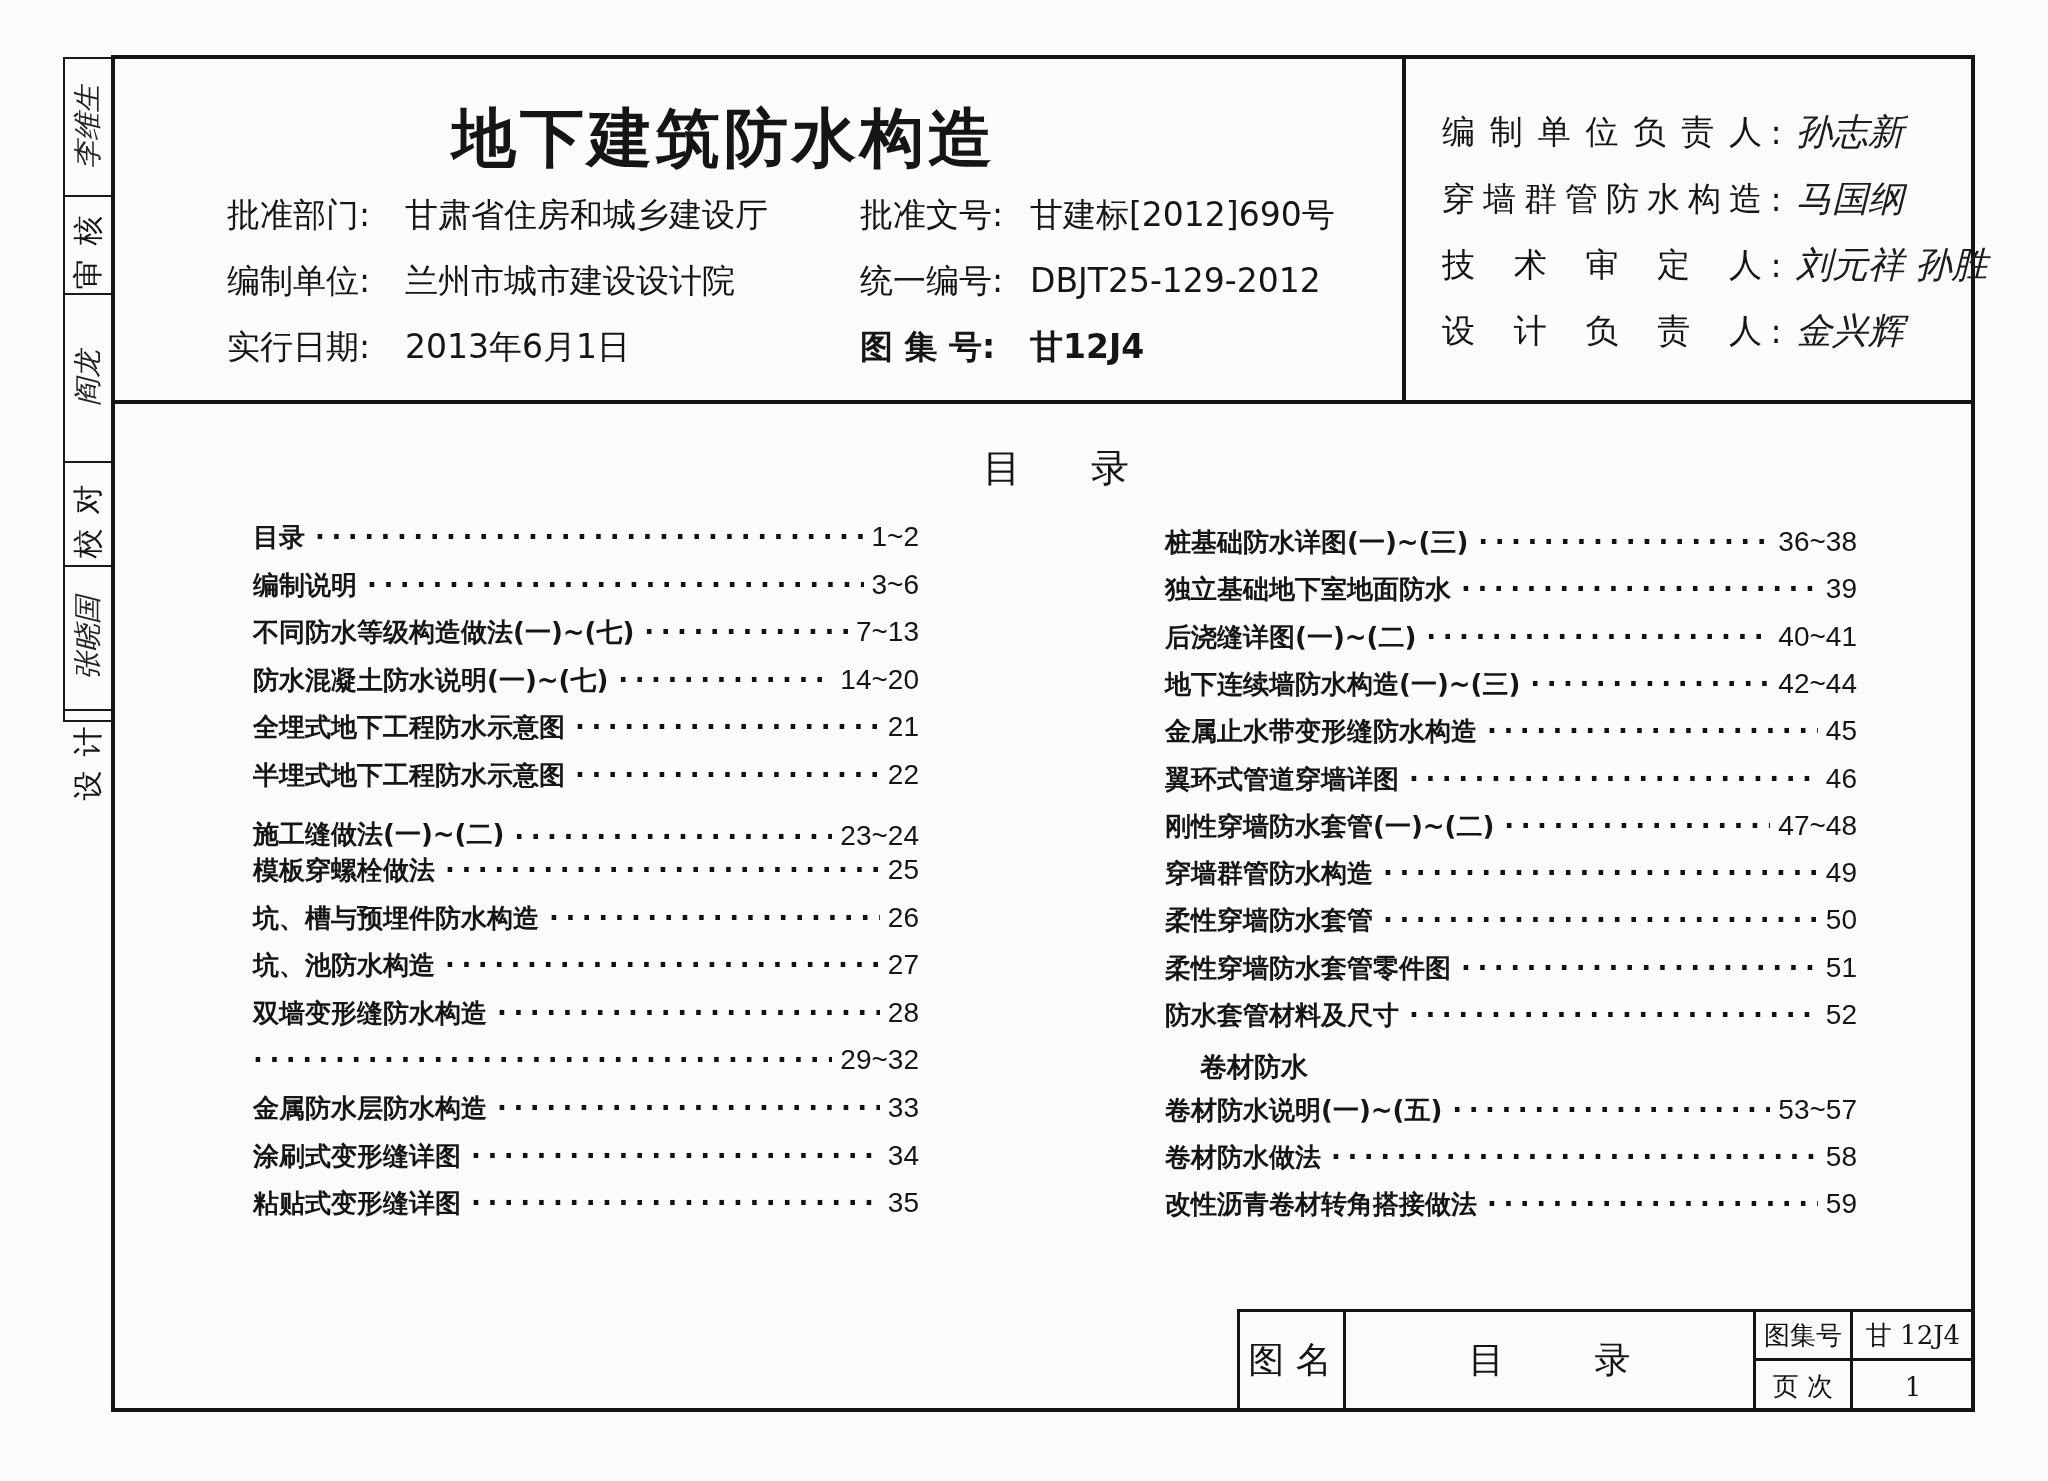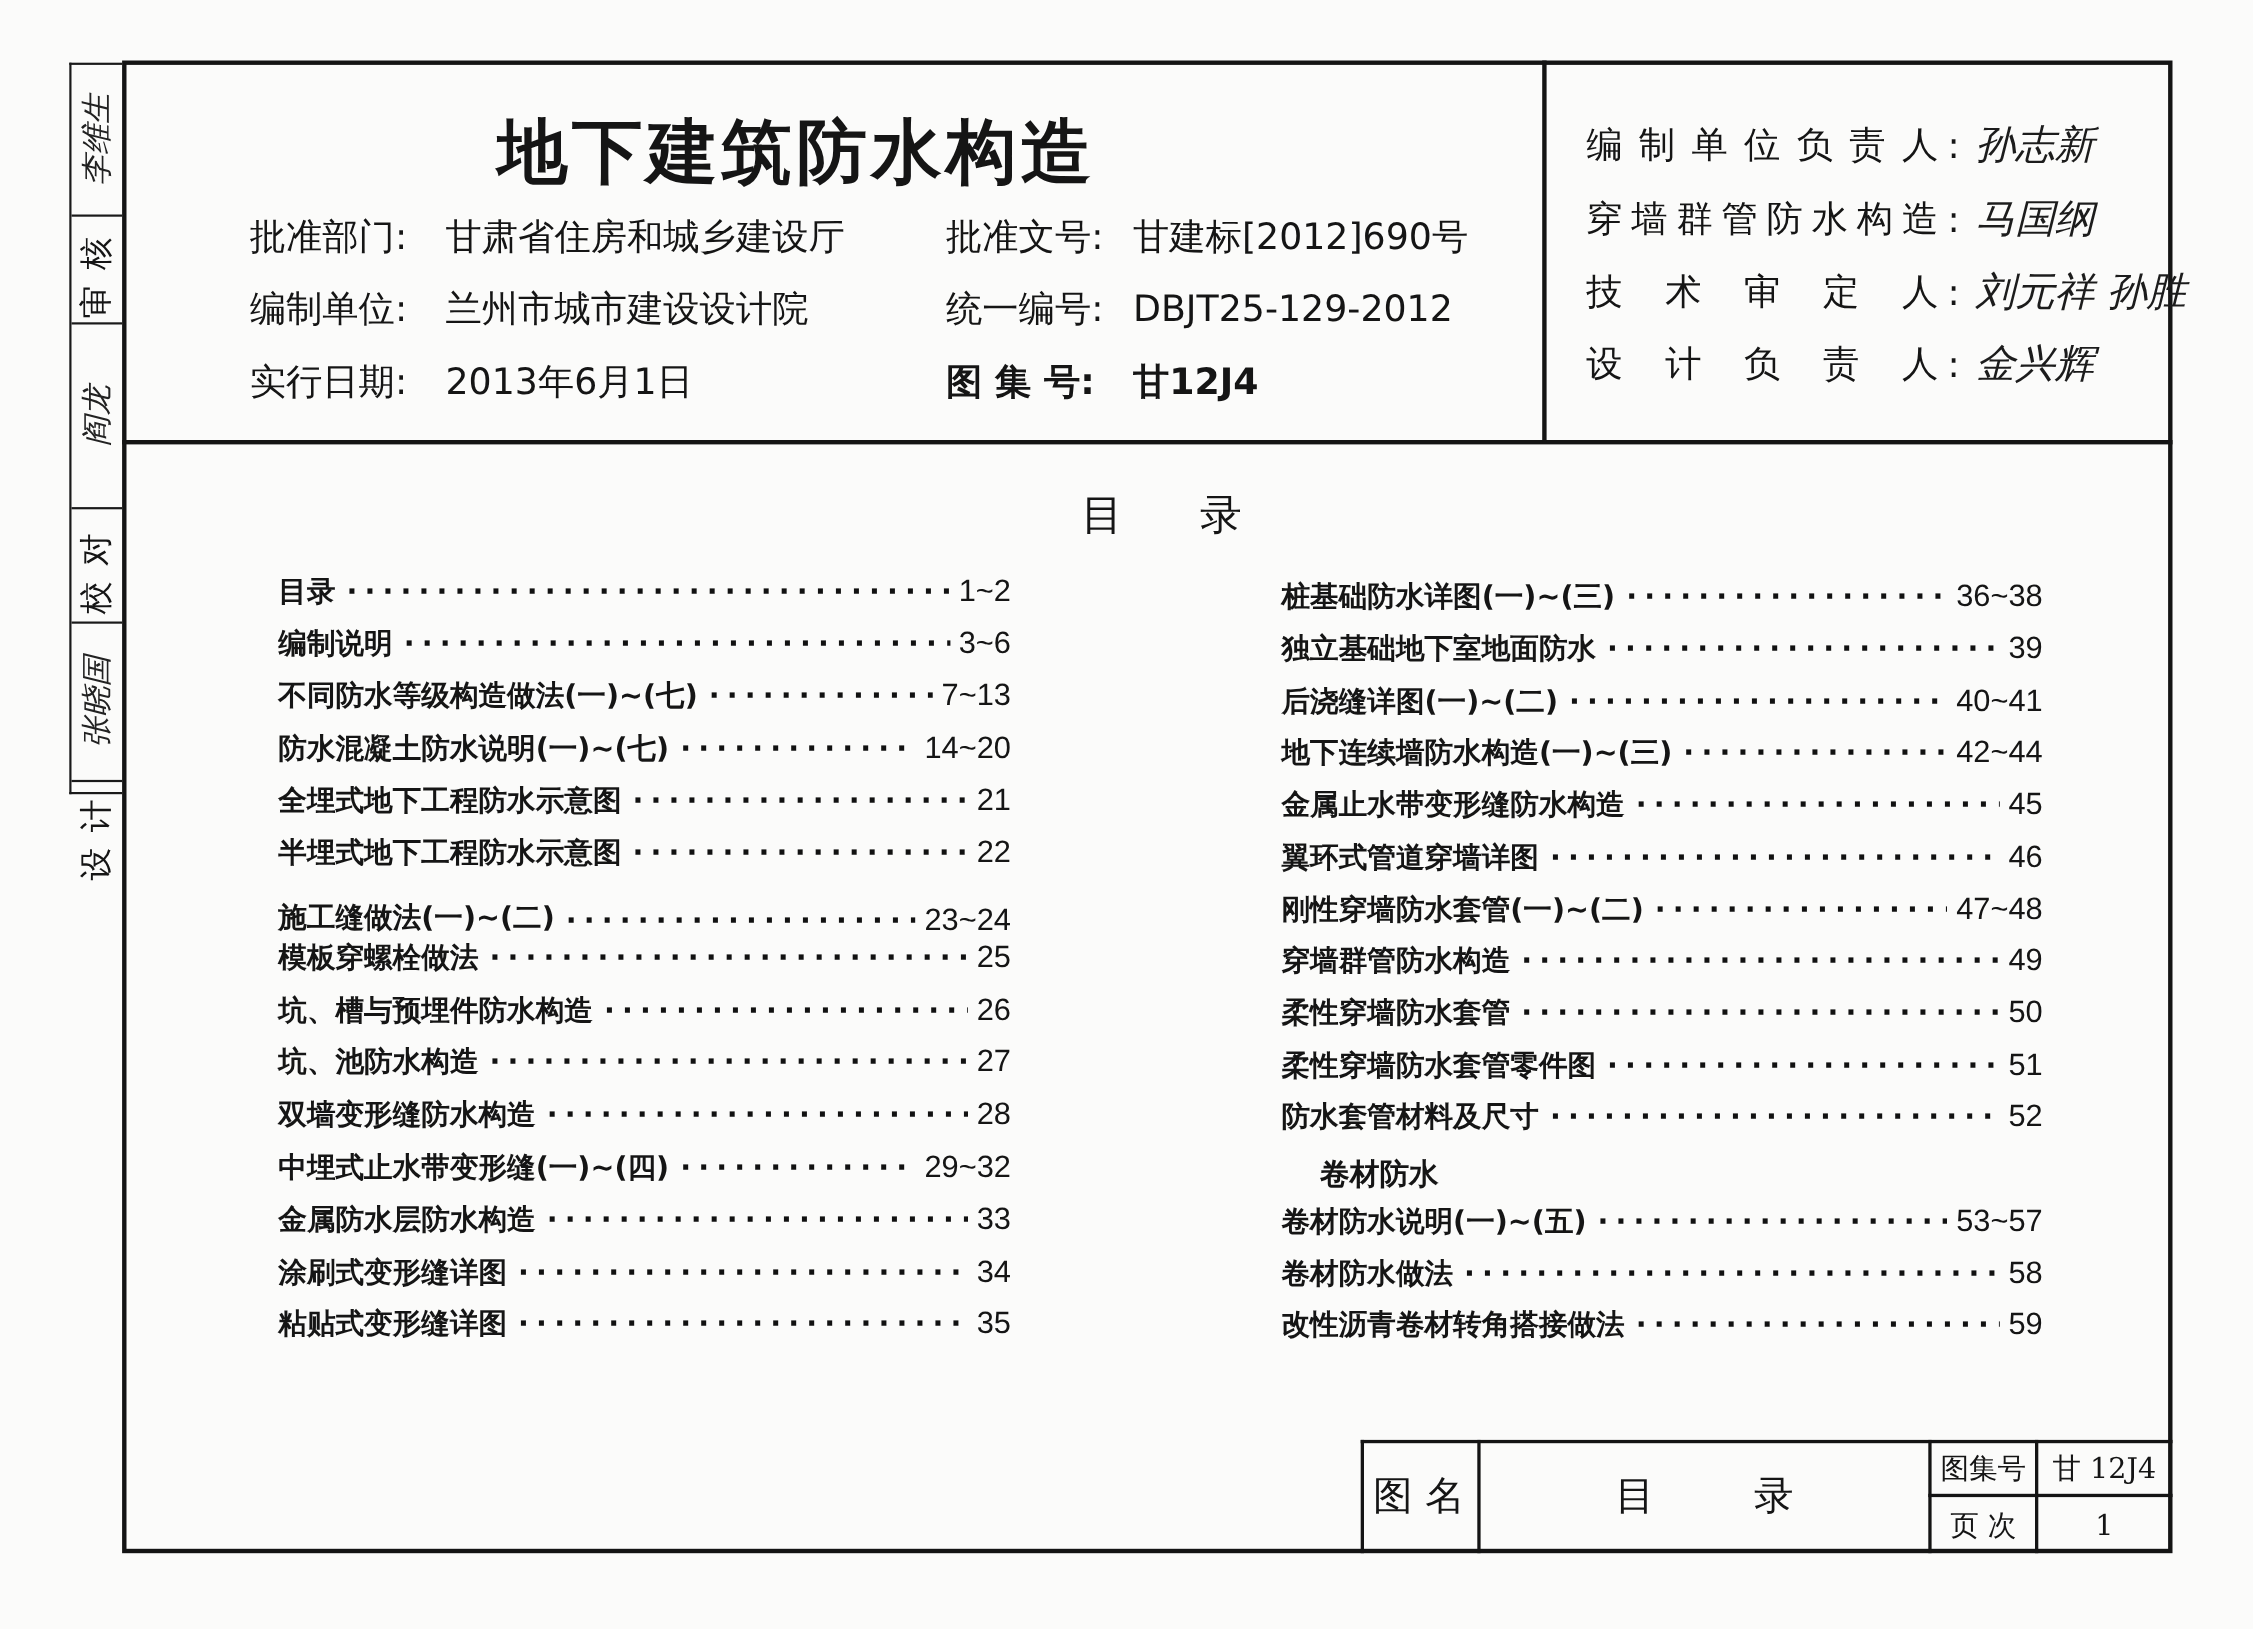--- a/index.html
+++ b/index.html
@@ -235,21 +235,20 @@
       <span class="label">坑、池防水构造</span>
       <span class="dots"></span>
       <span class="page">27</span>
     </div>
     <div class="toc-item" style="top: 476px; width: 100%;">
       <span class="label">双墙变形缝防水构造</span>
       <span class="dots"></span>
       <span class="page">28</span>
     </div>
     <div class="toc-item" style="top: 523.6px; width: 100%;">
-      <span class="label">中埋式止水带变形缝(一)~(四)</span>
       <span class="dots"></span>
       <span class="page">29~32</span>
     </div>
     <div class="toc-item" style="top: 571.2px; width: 100%; justify-content: flex-end;">
       <span class="label">金属防水层防水构造</span>
       <span class="dots"></span>
       <span class="page">33</span>
     </div>
     <div class="toc-item" style="top: 618.8px; width: 100%;">
       <span class="label">涂刷式变形缝详图</span>

